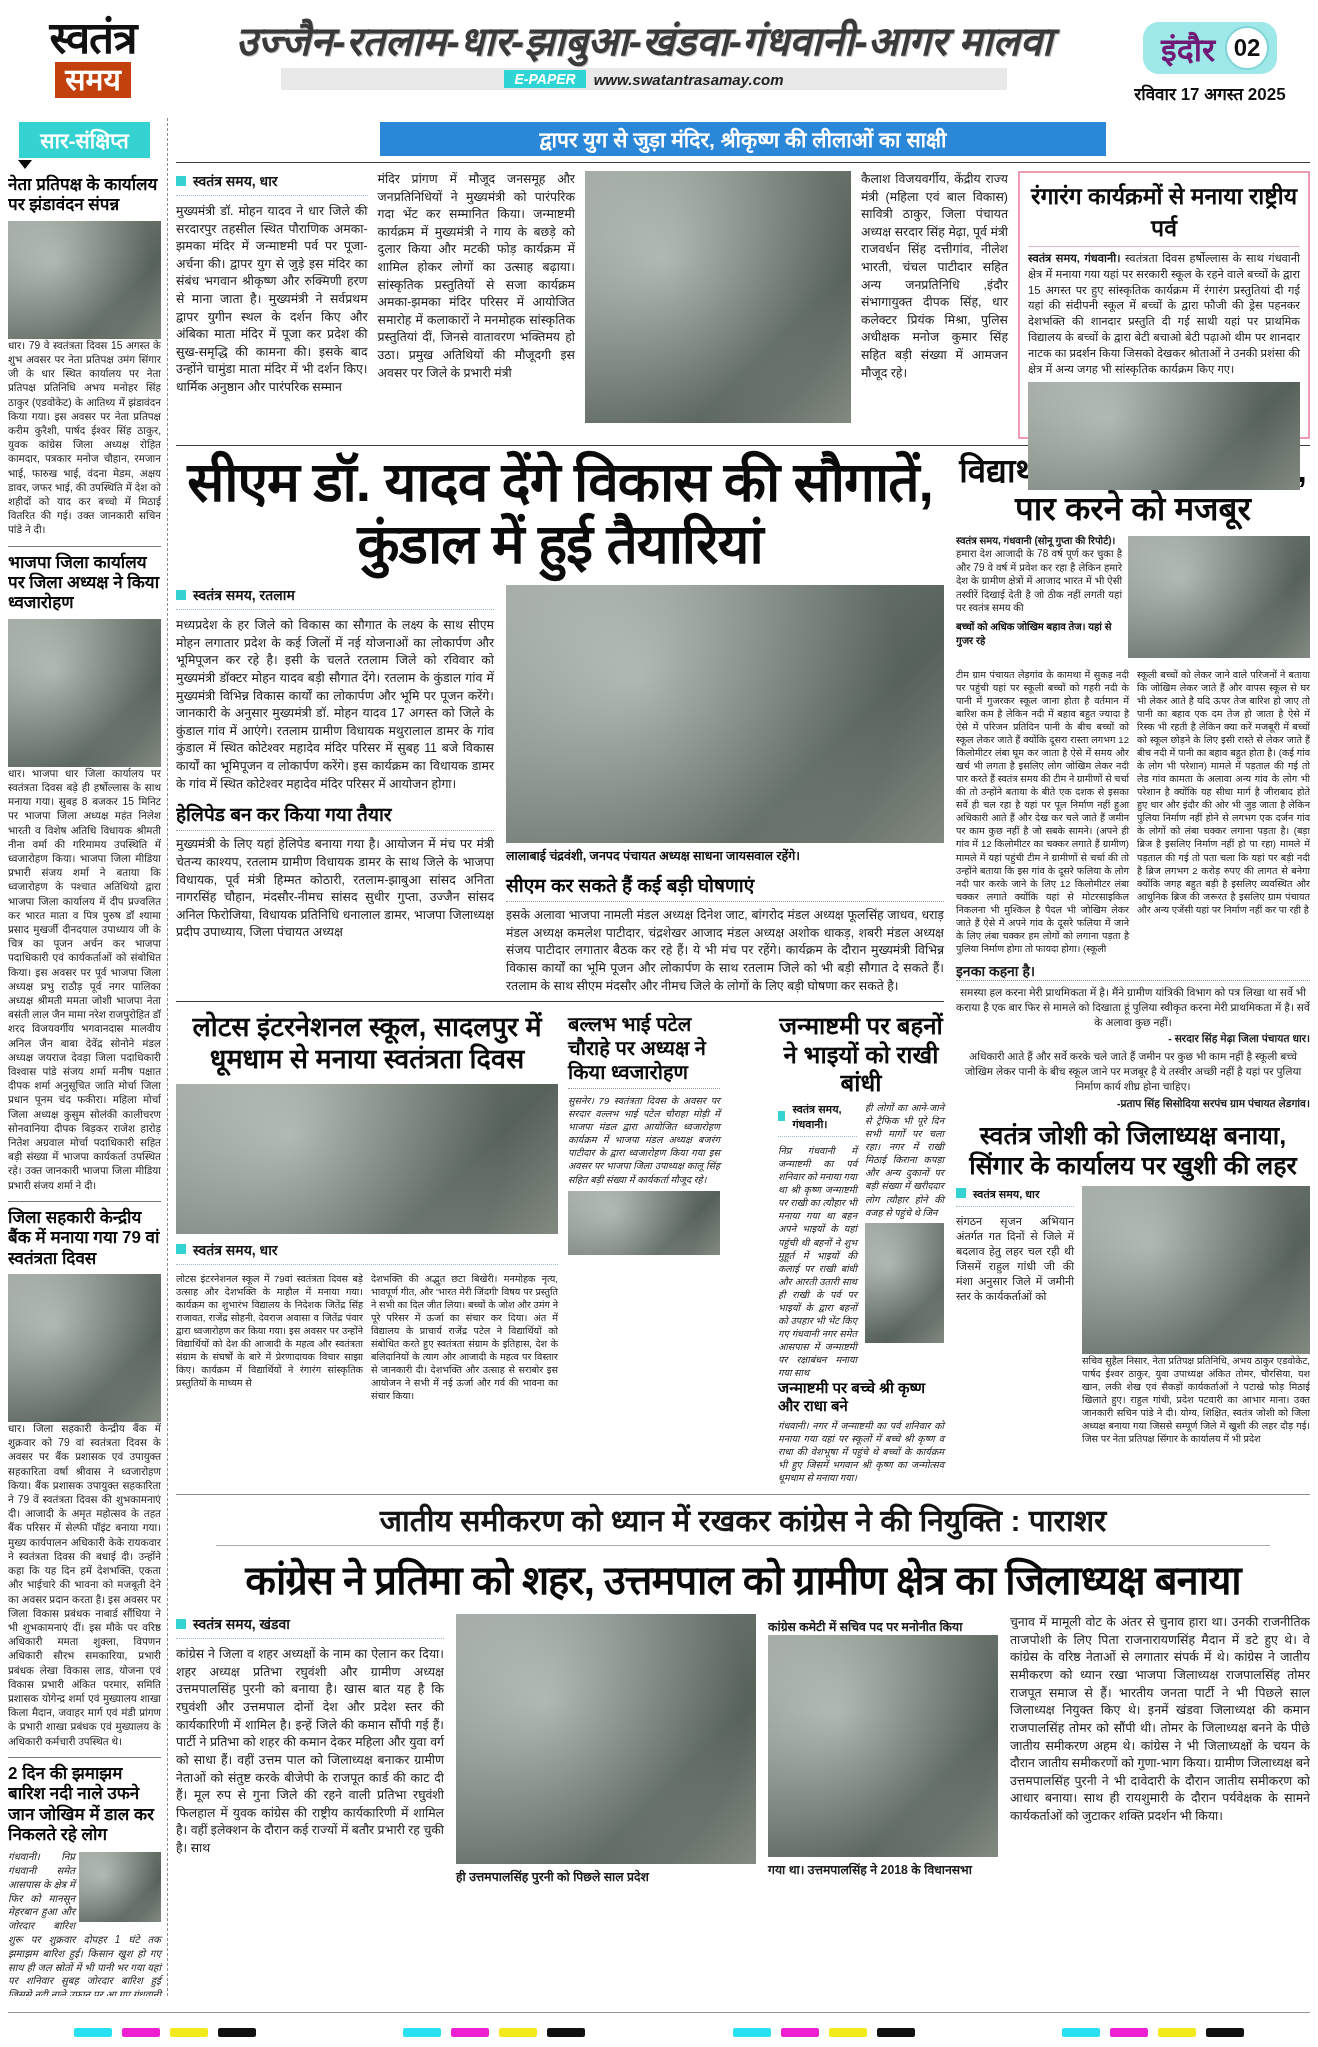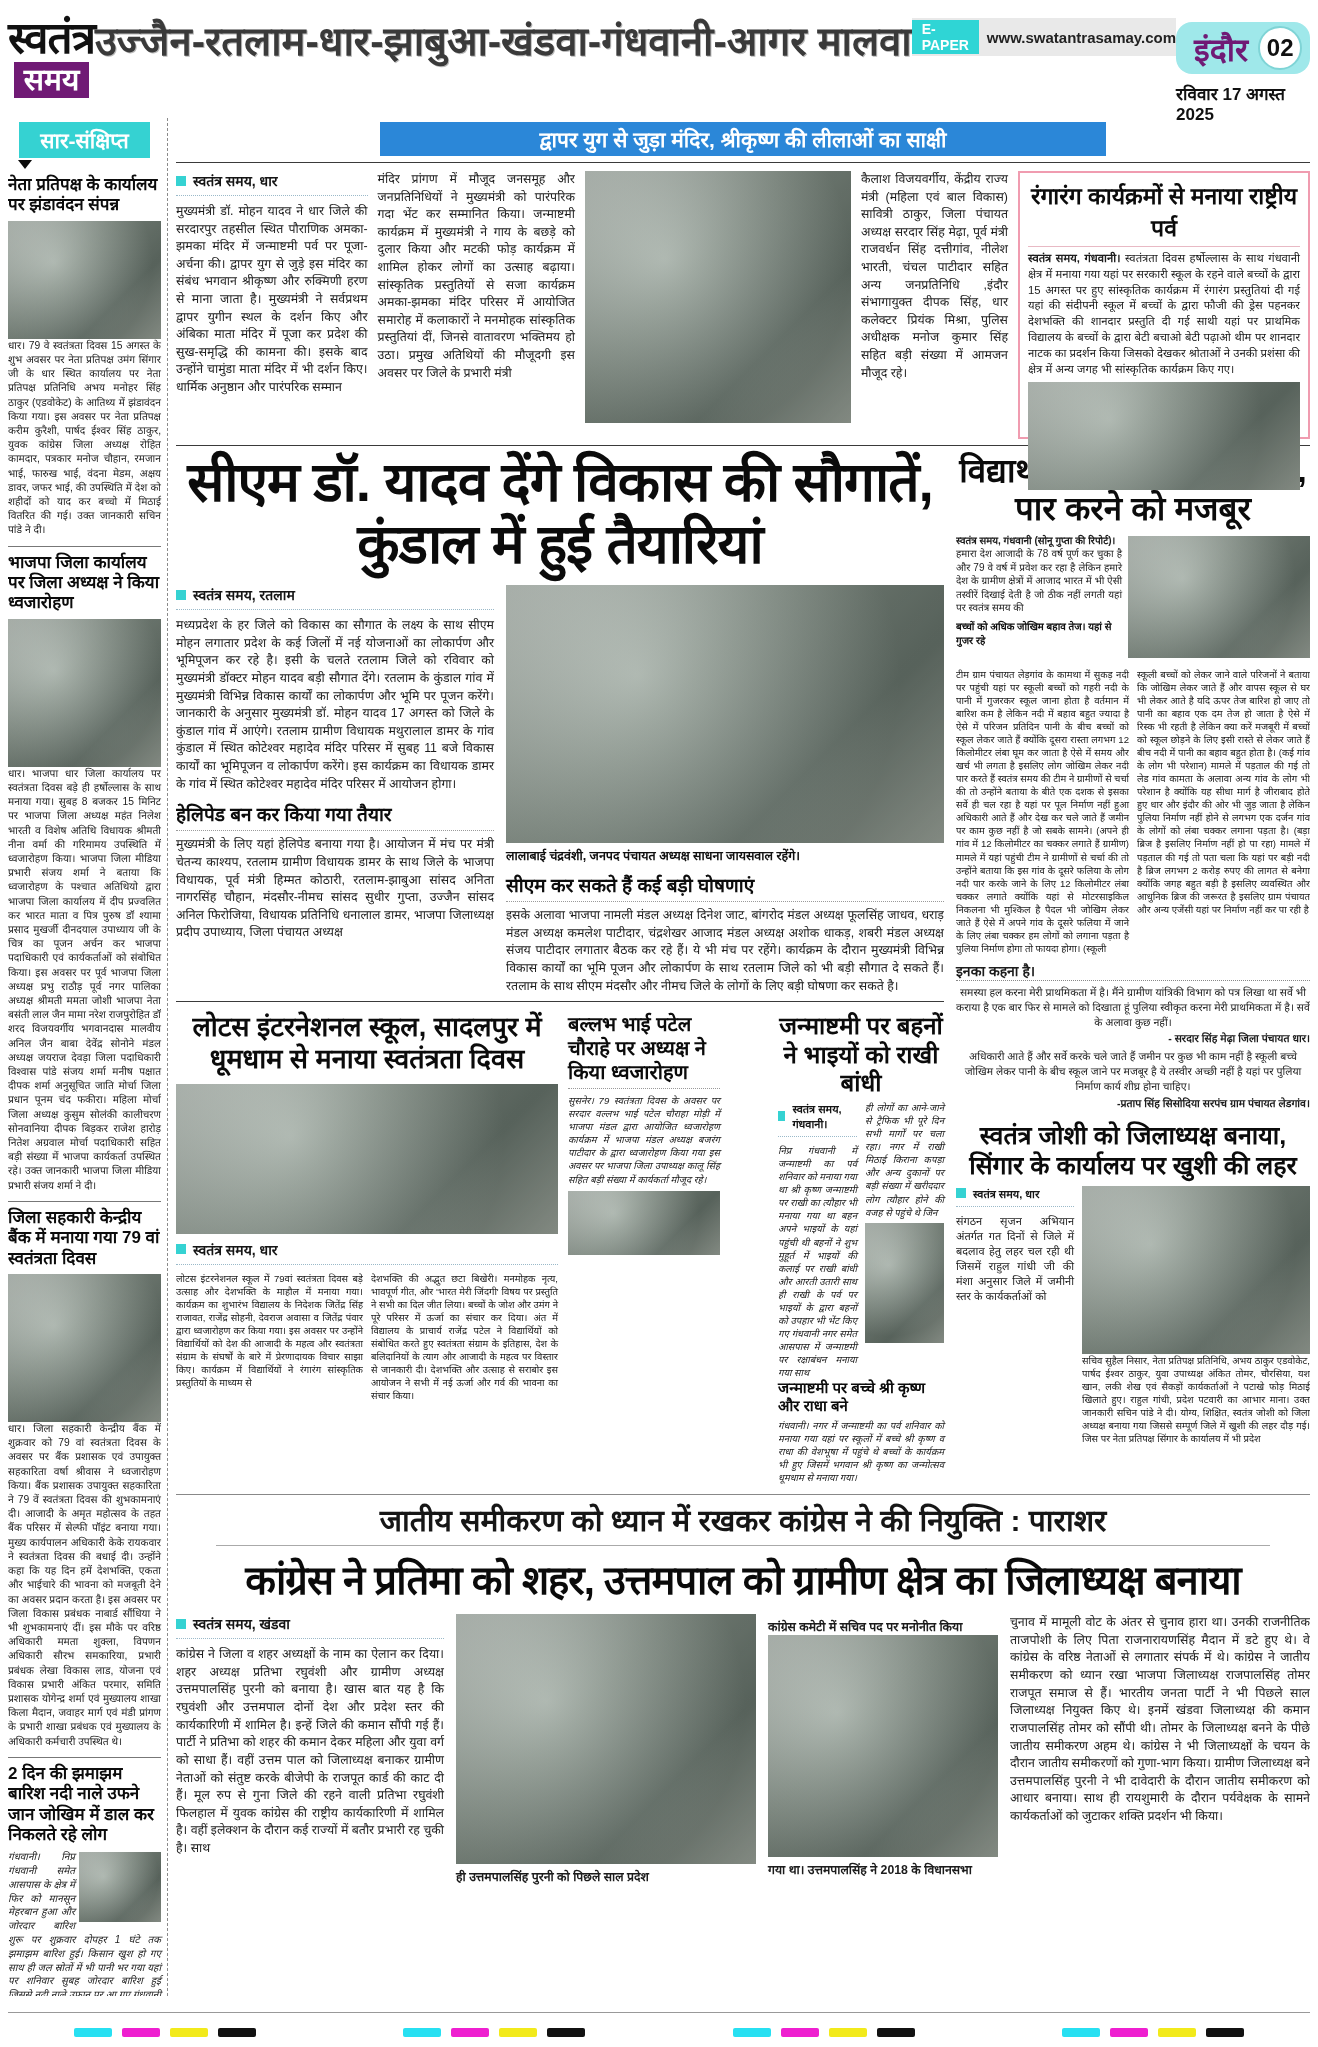--- a/index.html
+++ b/index.html
@@ -3,22 +3,22 @@
 <meta charset="utf-8">
 <style>
   * { margin:0; padding:0; box-sizing:border-box; }
   body { background:#e8e8e8; font-family:"Liberation Sans","DejaVu Sans",sans-serif; }
   .page { width:1318px; height:2047px; background:#ffffff; margin:0 auto; position:relative;
           padding:6px 8px; overflow:hidden; color:#1c1c1c; }
   
   .masthead { display:flex; align-items:flex-start; height:112px; }
   .logo { width:170px; display:flex; flex-direction:column; align-items:center; padding-top:10px; }
   .logo-top { font-size:44px; font-weight:800; letter-spacing:-1px; color:#111; line-height:1; }
-  .logo-bottom { background:#701a75; color:#fff; font-size:30px; font-weight:800; padding:0 10px; line-height:1.2; margin-top:2px; }
-  .mast-center { flex:1; display:flex; flex-direction:row; align-items:center; }
+  .logo-bottom { background:#c2410c; color:#fff; font-size:30px; font-weight:800; padding:0 10px; line-height:1.2; margin-top:2px; }
+  .mast-center { flex:1; display:flex; flex-direction:column; align-items:center;font-style:italic; }
   .regions { font-size:40px; font-weight:800; color:#3a3a3a; line-height:1.05; padding-top:14px;
              text-shadow:1px 1px 0 #bbb; white-space:nowrap; }
   .epaper-bar { margin-top:6px; background:#e9e9e9; width:78%; display:flex; justify-content:center; gap:8px; padding:2px 0; align-items:center; }
   .epaper-chip { background:#2fd5d5; color:#fff; font-weight:700; font-size:14px; padding:1px 10px; }
   .site { font-weight:700; font-size:15px; color:#222; }
   .mast-right { width:200px; display:flex; flex-direction:column; align-items:center; padding-top:16px; }
   .edition-badge { background:#9fe8ea; border-radius:16px; display:flex; align-items:center; gap:10px; padding:4px 8px 4px 18px; }
   .edition-name { color:#701a75; font-size:32px; font-weight:800; }
   .page-circle { background:#fff; border:2px solid #7fd4d6; border-radius:50%; width:44px; height:44px;
                  display:flex; align-items:center; justify-content:center; font-size:24px; font-weight:800; color:#111; }

